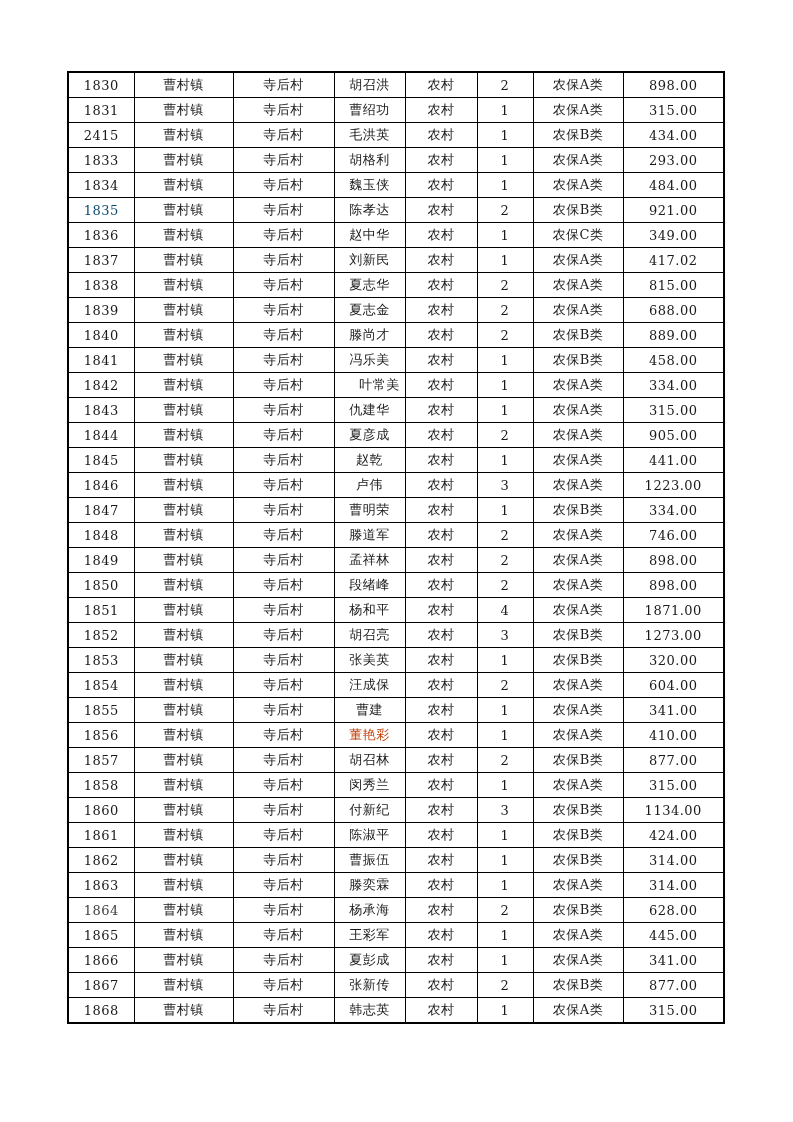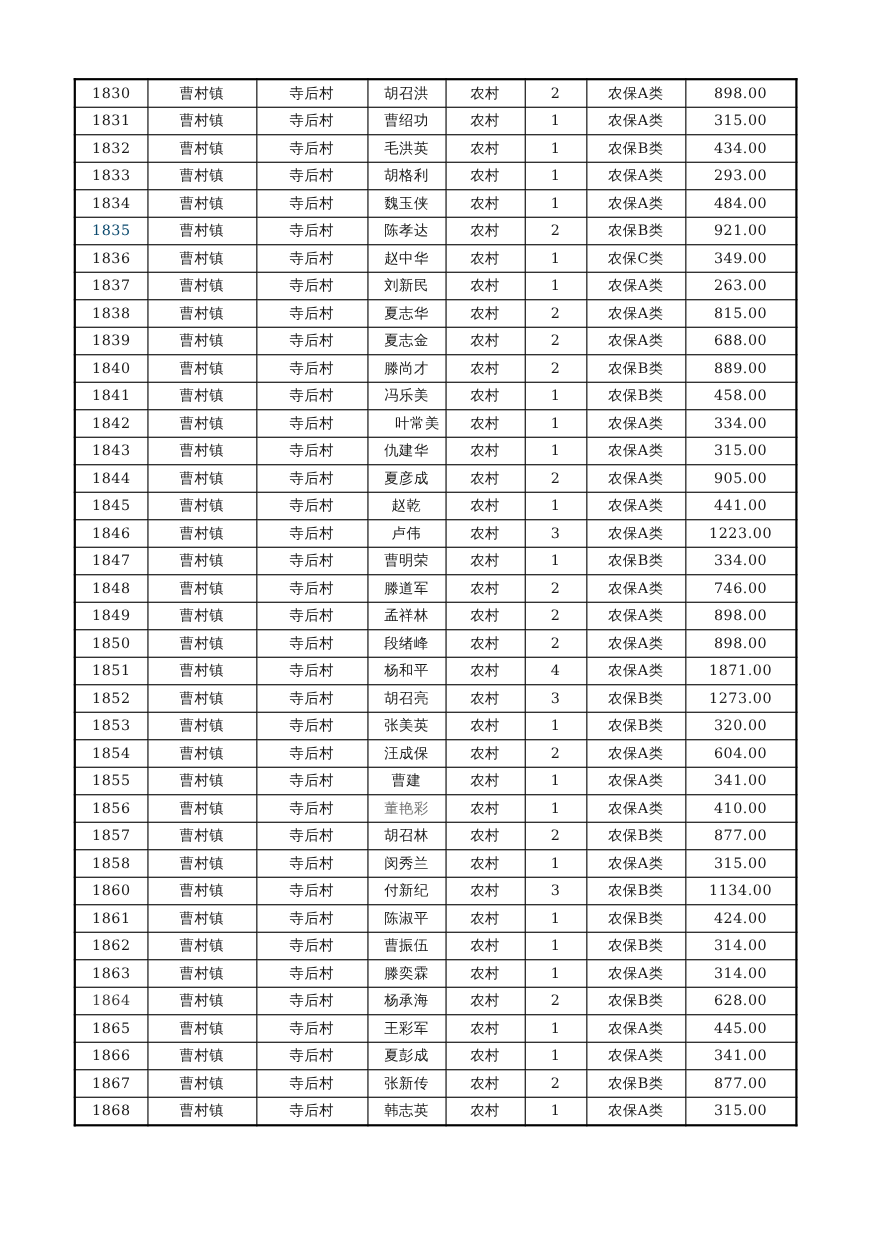--- a/index.html
+++ b/index.html
@@ -81,21 +81,21 @@
           <td style="color: rgb(26, 26, 26); border-color: rgb(0, 0, 0);">1831</td>
           <td style="color: rgb(26, 26, 26); border-color: rgb(0, 0, 0);">曹村镇</td>
           <td style="color: rgb(26, 26, 26); border-color: rgb(0, 0, 0);">寺后村</td>
           <td style="color: rgb(26, 26, 26); border-color: rgb(0, 0, 0);">曹绍功</td>
           <td style="color: rgb(26, 26, 26); border-color: rgb(0, 0, 0);">农村</td>
           <td style="color: rgb(26, 26, 26); border-color: rgb(0, 0, 0);">1</td>
           <td style="color: rgb(26, 26, 26); border-color: rgb(0, 0, 0);">农保A类</td>
           <td style="color: rgb(26, 26, 26); border-color: rgb(0, 0, 0);">315.00</td>
         </tr>
         <tr>
-          <td style="color: rgb(26, 26, 26); border-color: rgb(0, 0, 0);">1832</td>
+          <td style="color: rgb(26, 26, 26); border-color: rgb(0, 0, 0);">2415</td>
           <td style="color: rgb(26, 26, 26); border-color: rgb(0, 0, 0);">曹村镇</td>
           <td style="color: rgb(26, 26, 26); border-color: rgb(0, 0, 0);">寺后村</td>
           <td style="color: rgb(26, 26, 26); border-color: rgb(0, 0, 0);">毛洪英</td>
           <td style="color: rgb(26, 26, 26); border-color: rgb(0, 0, 0);">农村</td>
           <td style="color: rgb(26, 26, 26); border-color: rgb(0, 0, 0);">1</td>
           <td style="color: rgb(26, 26, 26); border-color: rgb(0, 0, 0);">农保B类</td>
           <td style="color: rgb(26, 26, 26); border-color: rgb(0, 0, 0);">434.00</td>
         </tr>
         <tr>
           <td style="color: rgb(26, 26, 26); border-color: rgb(0, 0, 0);">1833</td>
@@ -138,21 +138,21 @@
           <td style="color: rgb(26, 26, 26); border-color: rgb(0, 0, 0);">349.00</td>
         </tr>
         <tr>
           <td style="color: rgb(26, 26, 26); border-color: rgb(0, 0, 0);">1837</td>
           <td style="color: rgb(26, 26, 26); border-color: rgb(0, 0, 0);">曹村镇</td>
           <td style="color: rgb(26, 26, 26); border-color: rgb(0, 0, 0);">寺后村</td>
           <td style="color: rgb(26, 26, 26); border-color: rgb(0, 0, 0);">刘新民</td>
           <td style="color: rgb(26, 26, 26); border-color: rgb(0, 0, 0);">农村</td>
           <td style="color: rgb(26, 26, 26); border-color: rgb(0, 0, 0);">1</td>
           <td style="color: rgb(26, 26, 26); border-color: rgb(0, 0, 0);">农保A类</td>
-          <td style="color: rgb(26, 26, 26); border-color: rgb(0, 0, 0);">263.00</td>
+          <td style="color: rgb(26, 26, 26); border-color: rgb(0, 0, 0);">417.02</td>
         </tr>
         <tr>
           <td style="color: rgb(26, 26, 26); border-color: rgb(0, 0, 0);">1838</td>
           <td style="color: rgb(26, 26, 26); border-color: rgb(0, 0, 0);">曹村镇</td>
           <td style="color: rgb(26, 26, 26); border-color: rgb(0, 0, 0);">寺后村</td>
           <td style="color: rgb(26, 26, 26); border-color: rgb(0, 0, 0);">夏志华</td>
           <td style="color: rgb(26, 26, 26); border-color: rgb(0, 0, 0);">农村</td>
           <td style="color: rgb(26, 26, 26); border-color: rgb(0, 0, 0);">2</td>
           <td style="color: rgb(26, 26, 26); border-color: rgb(0, 0, 0);">农保A类</td>
           <td style="color: rgb(26, 26, 26); border-color: rgb(0, 0, 0);">815.00</td>
@@ -324,21 +324,21 @@
           <td style="color: rgb(26, 26, 26); border-color: rgb(0, 0, 0);">曹建</td>
           <td style="color: rgb(26, 26, 26); border-color: rgb(0, 0, 0);">农村</td>
           <td style="color: rgb(26, 26, 26); border-color: rgb(0, 0, 0);">1</td>
           <td style="color: rgb(26, 26, 26); border-color: rgb(0, 0, 0);">农保A类</td>
           <td style="color: rgb(26, 26, 26); border-color: rgb(0, 0, 0);">341.00</td>
         </tr>
         <tr>
           <td style="color: rgb(26, 26, 26); border-color: rgb(0, 0, 0);">1856</td>
           <td style="color: rgb(26, 26, 26); border-color: rgb(0, 0, 0);">曹村镇</td>
           <td style="color: rgb(26, 26, 26); border-color: rgb(0, 0, 0);">寺后村</td>
-          <td style="color: #737373; border-color: rgb(0, 0, 0); text-align: center;">董艳彩</td>
+          <td style="color: #c2410c; border-color: rgb(0, 0, 0); text-align: center;">董艳彩</td>
           <td style="color: rgb(26, 26, 26); border-color: rgb(0, 0, 0);">农村</td>
           <td style="color: rgb(26, 26, 26); border-color: rgb(0, 0, 0);">1</td>
           <td style="color: rgb(26, 26, 26); border-color: rgb(0, 0, 0);">农保A类</td>
           <td style="color: rgb(26, 26, 26); border-color: rgb(0, 0, 0);">410.00</td>
         </tr>
         <tr>
           <td style="color: rgb(26, 26, 26); border-color: rgb(0, 0, 0);">1857</td>
           <td style="color: rgb(26, 26, 26); border-color: rgb(0, 0, 0);">曹村镇</td>
           <td style="color: rgb(26, 26, 26); border-color: rgb(0, 0, 0);">寺后村</td>
           <td style="color: rgb(26, 26, 26); border-color: rgb(0, 0, 0);">胡召林</td>

